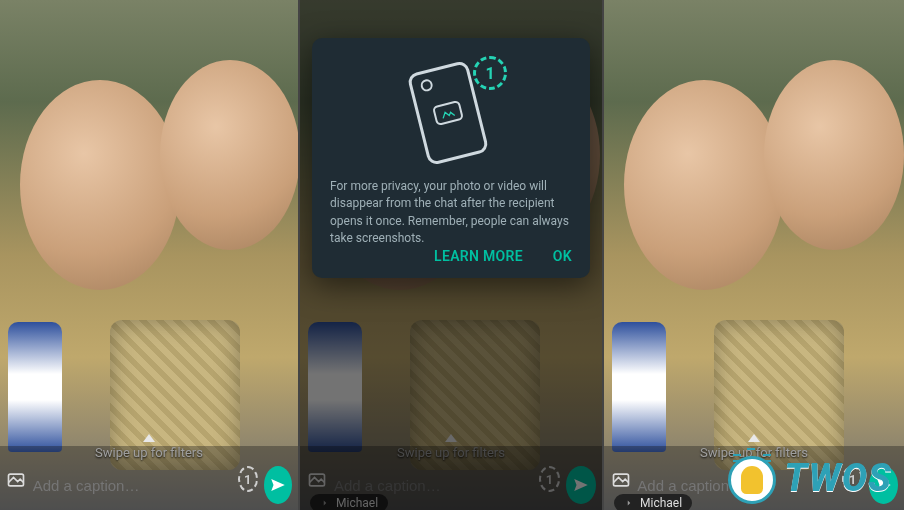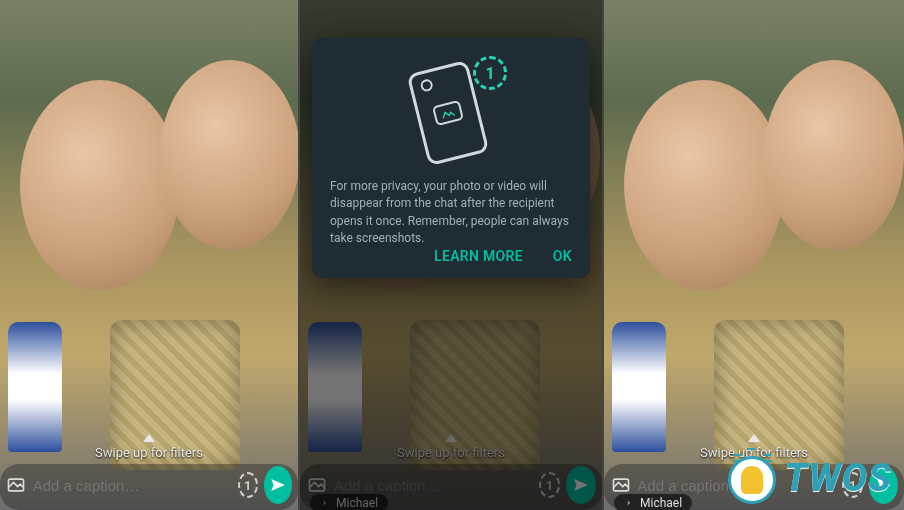--- a/index.html
+++ b/index.html
@@ -47,24 +47,23 @@
     white-space:nowrap;
   }
   .hint::before {
     content:""; display:block; width:0; height:0; margin:0 auto 3px;
     border-left:6px solid transparent; border-right:6px solid transparent;
     border-bottom:8px solid #e8e8e8;
   }
   
   .capbar {
     position:absolute; bottom:0; left:0; right:0;
-    padding:2px 6px 6px 6px;
-    display:flex; align-items:center; gap:6px;
+    padding:20px 6px 6px 6px;
+    display:flex; gap:6px;
     background: rgba(20,20,20,.35);
-    border-radius: 19px;
   }
   .cap-icon {
     width:28px; height:28px; border-radius:4px;
     display:flex; align-items:center; justify-content:center;
     color:#dcdcdc;
   }
   .cap-input {
     flex:1; color:#cfcfcf; font-size:15px;
     background:transparent; border:none; outline:none;
   }

